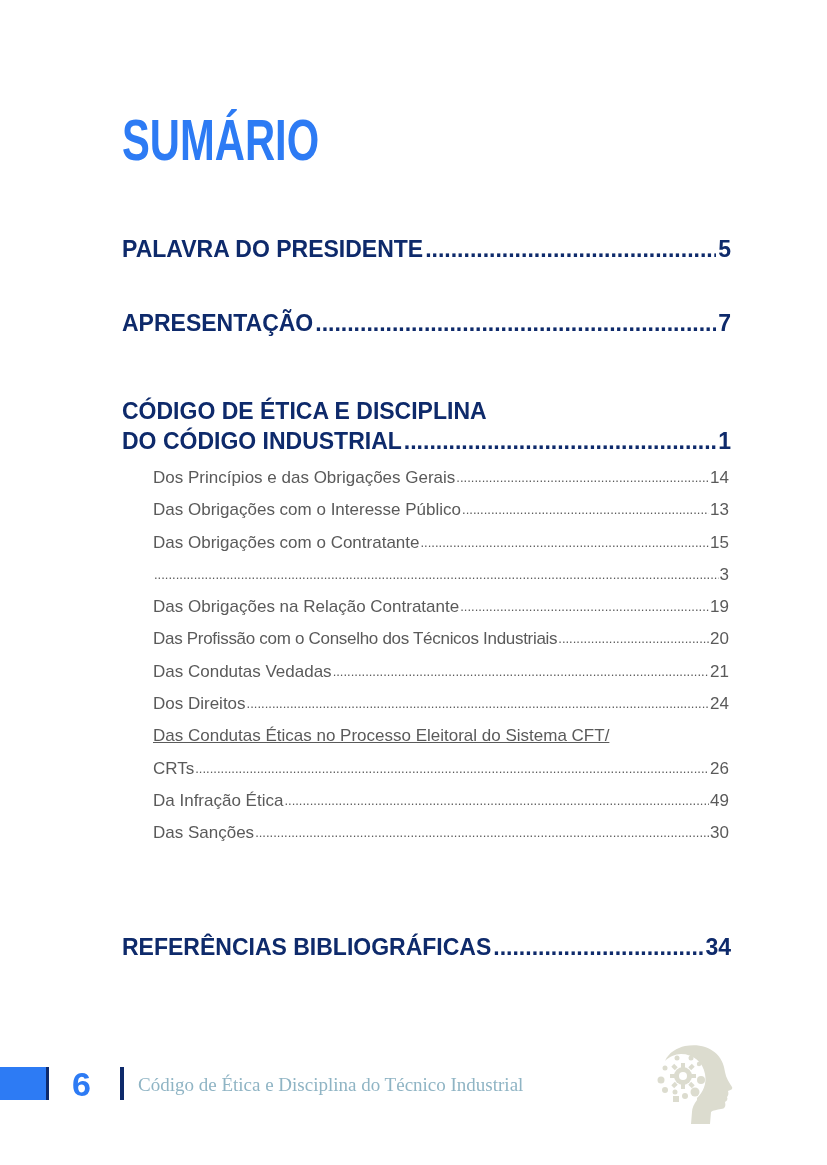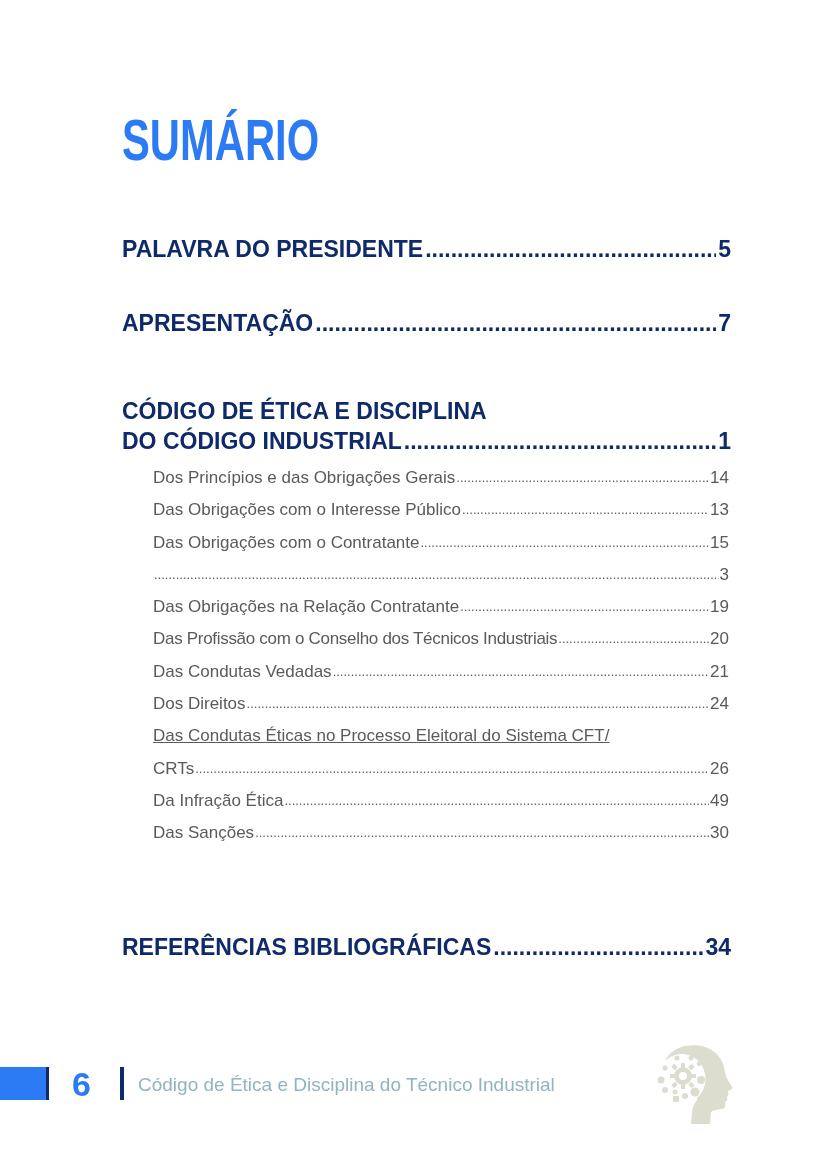--- a/index.html
+++ b/index.html
@@ -100,21 +100,21 @@
       left: 120px;
       top: 1067px;
       width: 4px;
       height: 33px;
       background: #0e2a6b;
     }
     .footer-text {
       position: absolute;
       left: 138px;
       top: 1072px;
-      font-family: Liberation Sans, sans-serif;
+      font-family: Liberation Serif, serif;
       font-size: 19px;
       color: #8fb4c4;
       line-height: 26px;
       white-space: nowrap;
     }
     .footer-logo {
       position: absolute;
       left: 655px;
       top: 1042px;
       width: 80px;

